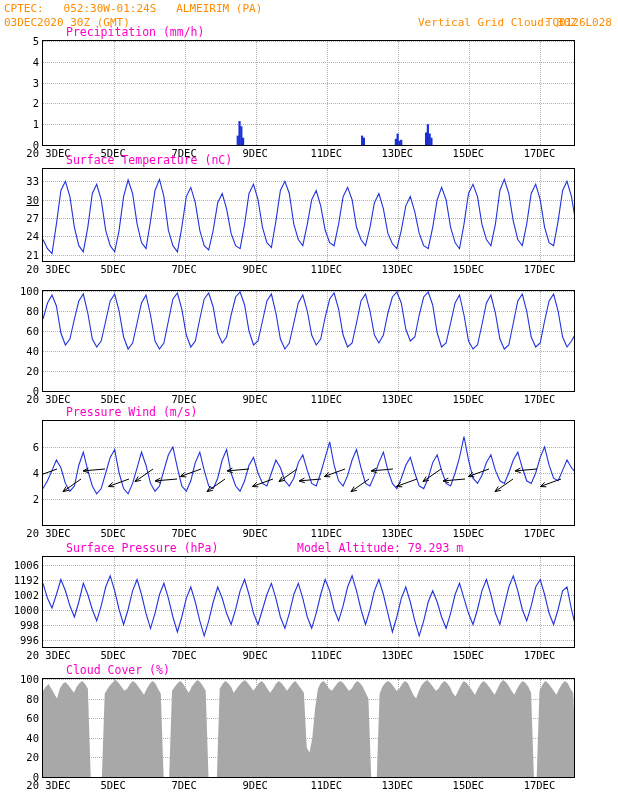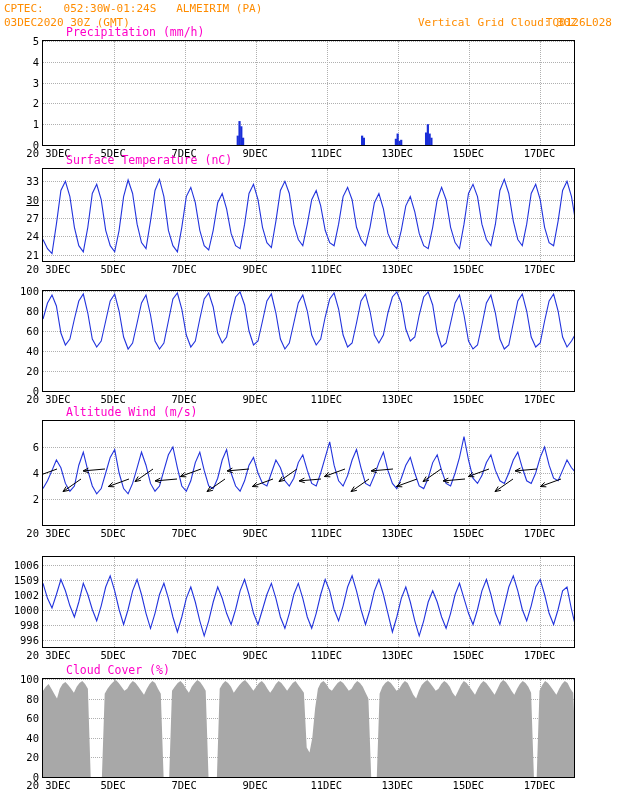--- a/index.html
+++ b/index.html
@@ -198,21 +198,21 @@
         <div class="ylab" style="top: 27px;">6</div>
         <div class="xlab" style="left: 16px;">3DEC</div>
         <div class="xlab" style="left: 71.0667px;">5DEC</div>
         <div class="xlab" style="left: 142.133px;">7DEC</div>
         <div class="xlab" style="left: 213.2px;">9DEC</div>
         <div class="xlab" style="left: 284.267px;">11DEC</div>
         <div class="xlab" style="left: 355.333px;">13DEC</div>
         <div class="xlab" style="left: 426.4px;">15DEC</div>
         <div class="xlab" style="left: 497.467px;">17DEC</div>
         <div class="ymax-stub" style="top: 107px;">20</div>
-        <div class="ptitle" style="top: -15px;">Altitude Wind (m/s)</div>
+        <div class="ptitle" style="top: -15px;">Pressure Wind (m/s)</div>
       </div>
       <div class="panel" style="top: 556px; width: 533px; height: 92px;">
         <div class="plot" style="width: 533px; height: 92px;">
           <div class="hgrid" style="top: 82.5px;"></div>
           <div class="hgrid" style="top: 67.5px;"></div>
           <div class="hgrid" style="top: 52.5px;"></div>
           <div class="hgrid" style="top: 37.5px;"></div>
           <div class="hgrid" style="top: 22.5px;"></div>
           <div class="hgrid" style="top: 7.5px;"></div>
           <div class="vgrid" style="left: 71.0667px;"></div>
@@ -223,31 +223,33 @@
           <div class="vgrid" style="left: 426.4px;"></div>
           <div class="vgrid" style="left: 497.467px;"></div>
           <svg width="533" height="90">
             <path d="M 0.0 26.3 L 4.5 41.3 L 9.0 51.0 L 13.4 37.5 L 17.9 22.5 L 22.4 33.8 L 26.9 48.8 L 31.4 60.0 L 35.8 45.0 L 40.3 26.3 L 44.8 37.5 L 49.3 52.5 L 53.7 63.8 L 58.2 48.8 L 62.7 30.0 L 67.2 18.8 L 71.7 33.8 L 76.1 52.5 L 80.6 67.5 L 85.1 52.5 L 89.6 33.8 L 94.1 22.5 L 98.5 37.5 L 103.0 56.3 L 107.5 71.3 L 112.0 56.3 L 116.5 37.5 L 120.9 26.3 L 125.4 41.3 L 129.9 60.0 L 134.4 75.0 L 138.8 60.0 L 143.3 41.3 L 147.8 30.0 L 152.3 45.0 L 156.8 63.8 L 161.2 78.8 L 165.7 63.8 L 170.2 45.0 L 174.7 30.0 L 179.2 41.3 L 183.6 56.3 L 188.1 67.5 L 192.6 52.5 L 197.1 33.8 L 201.6 22.5 L 206.0 37.5 L 210.5 56.3 L 215.0 67.5 L 219.5 52.5 L 223.9 37.5 L 228.4 26.3 L 232.9 41.3 L 237.4 60.0 L 241.9 71.3 L 246.3 56.3 L 250.8 37.5 L 255.3 26.3 L 259.8 41.3 L 264.3 60.0 L 268.7 71.3 L 273.2 56.3 L 277.7 37.5 L 282.2 22.5 L 286.7 33.8 L 291.1 52.5 L 295.6 63.8 L 300.1 48.8 L 304.6 30.0 L 309.1 18.8 L 313.5 33.8 L 318.0 52.5 L 322.5 67.5 L 327.0 52.5 L 331.4 33.8 L 335.9 22.5 L 340.4 37.5 L 344.9 56.3 L 349.4 75.0 L 353.8 60.0 L 358.3 41.3 L 362.8 30.0 L 367.3 45.0 L 371.8 63.8 L 376.2 78.8 L 380.7 63.8 L 385.2 45.0 L 389.7 33.8 L 394.2 45.0 L 398.6 60.0 L 403.1 71.3 L 407.6 56.3 L 412.1 37.5 L 416.5 26.3 L 421.0 41.3 L 425.5 56.3 L 430.0 67.5 L 434.5 52.5 L 438.9 33.8 L 443.4 22.5 L 447.9 37.5 L 452.4 56.3 L 456.9 67.5 L 461.3 48.8 L 465.8 30.0 L 470.3 18.8 L 474.8 33.8 L 479.3 52.5 L 483.7 63.8 L 488.2 48.8 L 492.7 30.0 L 497.2 22.5 L 501.6 37.5 L 506.1 56.3 L 510.6 67.5 L 515.1 52.5 L 519.6 33.8 L 524.0 30.0 L 528.5 52.5 L 533.0 71.3" class="series"></path>
           </svg>
         </div>
         <div class="ylab" style="top: 83.5px;">996</div>
         <div class="ylab" style="top: 68.5px;">998</div>
         <div class="ylab" style="top: 53.5px;">1000</div>
         <div class="ylab" style="top: 38.5px;">1002</div>
-        <div class="ylab" style="top: 23.5px;">1509</div>
+        <div class="ylab" style="top: 23.5px;">1192</div>
         <div class="ylab" style="top: 8.5px;">1006</div>
         <div class="xlab" style="left: 16px;">3DEC</div>
         <div class="xlab" style="left: 71.0667px;">5DEC</div>
         <div class="xlab" style="left: 142.133px;">7DEC</div>
         <div class="xlab" style="left: 213.2px;">9DEC</div>
         <div class="xlab" style="left: 284.267px;">11DEC</div>
         <div class="xlab" style="left: 355.333px;">13DEC</div>
         <div class="xlab" style="left: 426.4px;">15DEC</div>
         <div class="xlab" style="left: 497.467px;">17DEC</div>
         <div class="ymax-stub" style="top: 93px;">20</div>
+        <div class="ptitle" style="top: -15px;">Surface Pressure (hPa)</div>
+        <div class="ptitle" style="top: -15px; left: 255px;">Model Altitude: 79.293 m</div>
       </div>
       <div class="panel" style="top: 678px; width: 533px; height: 100px;">
         <div class="plot" style="width: 533px; height: 100px;">
           <div class="hgrid" style="top: 98px;"></div>
           <div class="hgrid" style="top: 78.4px;"></div>
           <div class="hgrid" style="top: 58.8px;"></div>
           <div class="hgrid" style="top: 39.2px;"></div>
           <div class="hgrid" style="top: 19.6px;"></div>
           <div class="hgrid" style="top: 0px;"></div>
           <div class="vgrid" style="left: 71.0667px;"></div>

